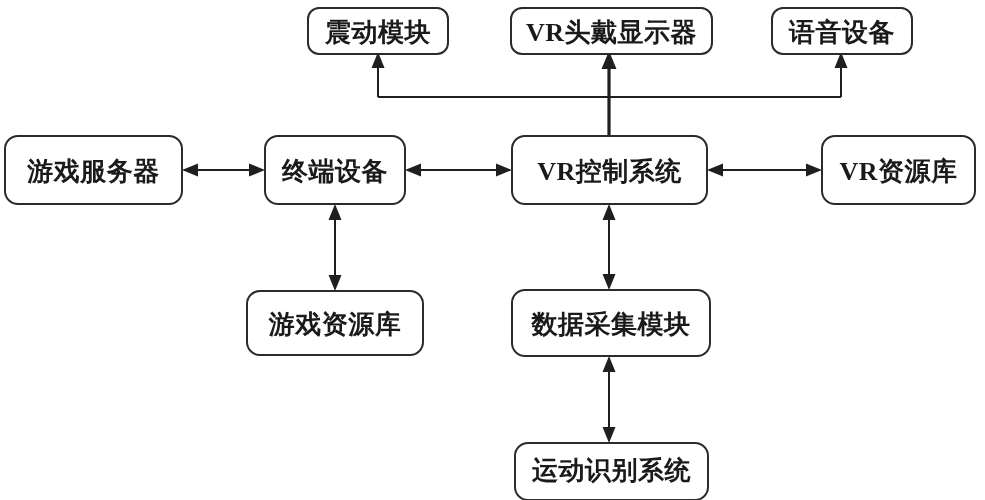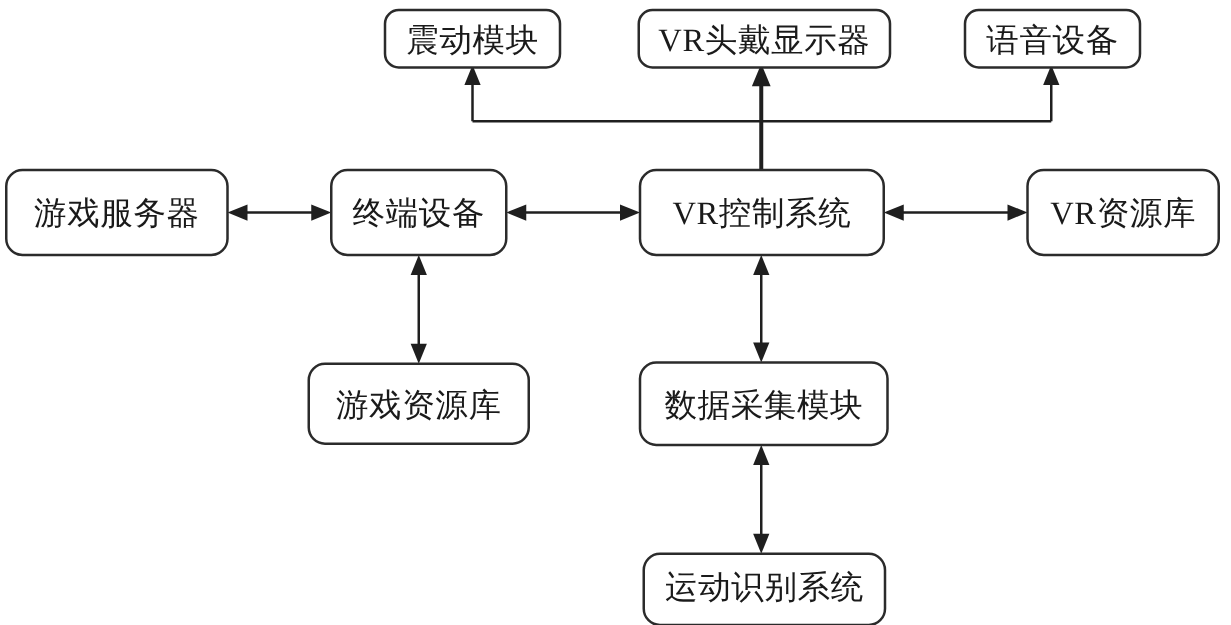--- a/index.html
+++ b/index.html
@@ -11,20 +11,21 @@
     width: 985px;
     height: 500px;
     font-family: "Liberation Serif", "DejaVu Serif", serif;
     overflow: hidden;
   }
   #diagram-root {
     position: relative;
     width: 968px;
     height: 500px;
     background: #ffffff;
+    font-weight: bold;
   }
   svg#diagram {
     display: block;
     width: 985px;
     height: 500px;
   }
   .node-box {
     fill: #ffffff;
     stroke: #2b2b2b;
     stroke-width: 2;

